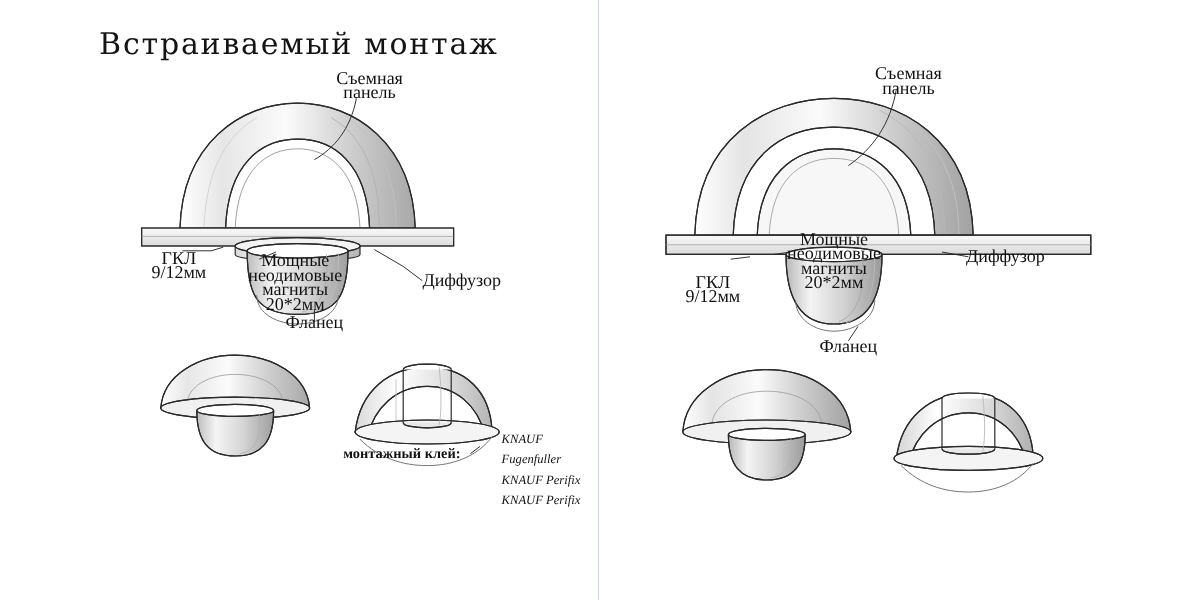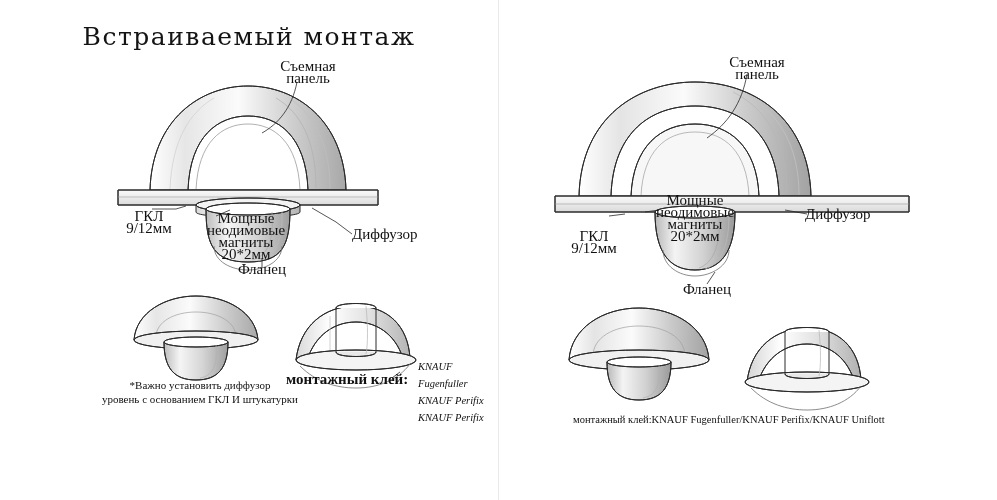--- a/index.html
+++ b/index.html
@@ -71,21 +71,21 @@
     position: absolute;
     font-family: "Liberation Serif", serif;
     font-size: 10.5px;
     line-height: 17px;
     color: #111;
     font-style: italic;
   }
   .glue-caption {
     position: absolute;
     font-family: "Liberation Serif", serif;
-    font-size: 15px;
+    font-size: 12px;
     color: #111;
     font-weight: bold;
   }
   svg { display: block; }
   .art { position: absolute; left: 0; top: 0; }
 </style>
 </head>
 <body>
 
 <div class="sheet">
@@ -203,22 +203,20 @@
 9/12мм</div>
 
     <div class="label center" style="left:196px; top:212px; width:100px;">Мощные
 неодимовые
 магниты 20*2мм</div>
 
     <div class="label" style="left:352px; top:228px; width:70px;">Диффузор</div>
 
     <div class="label center" style="left:230px; top:263px; width:64px;">Фланец</div>
 
-    <div class="note" style="left:60px; top:378px; width:280px;">*Важно установить диффузор
-уровень с основанием ГКЛ И штукатурки</div>
 
     <div class="glue-caption" style="left:286px; top:371px;">монтажный клей:</div>
 
     <div class="glue-list" style="left:418px; top:358px;">
       <div>KNAUF Fugenfuller</div>
       <div>KNAUF Perifix</div>
       <div>KNAUF Perifix</div>
     </div>
   </div>
 
@@ -324,16 +322,15 @@
 неодимовые
 магниты 20*2мм</div>
 
     <div class="label center" style="left:72px; top:230px; width:46px;">ГКЛ
 9/12мм</div>
 
     <div class="label" style="left:306px; top:208px; width:70px;">Диффузор</div>
 
     <div class="label center" style="left:176px; top:283px; width:64px;">Фланец</div>
 
-    <div class="label" style="left:74px; top:414px; width:400px; font-size:10.5px;">монтажный клей:KNAUF Fugenfuller/KNAUF Perifix/KNAUF Uniflott</div>
   </div>
 
 </div>
 
 </body></html>

